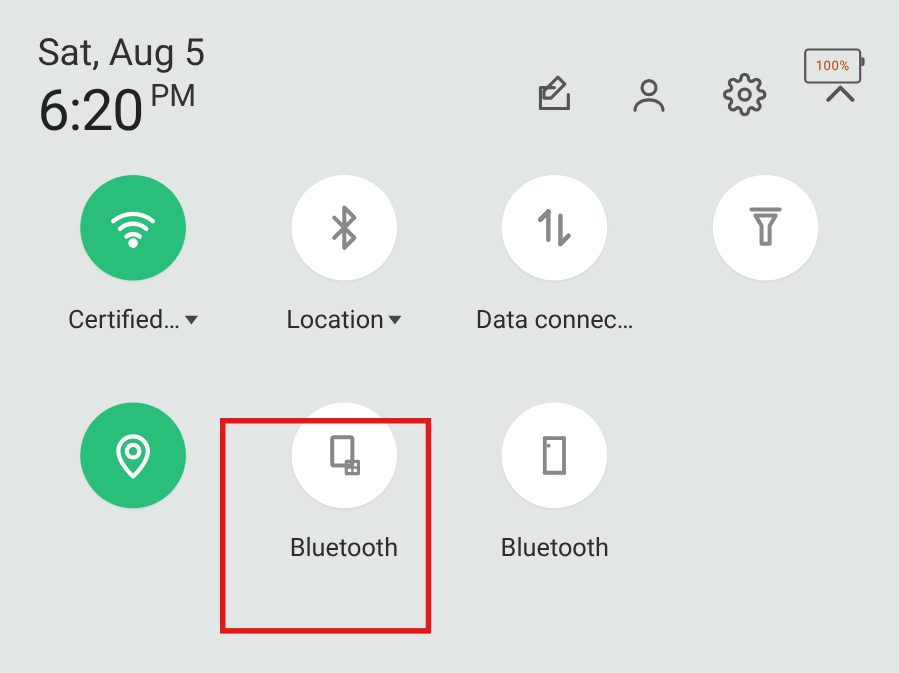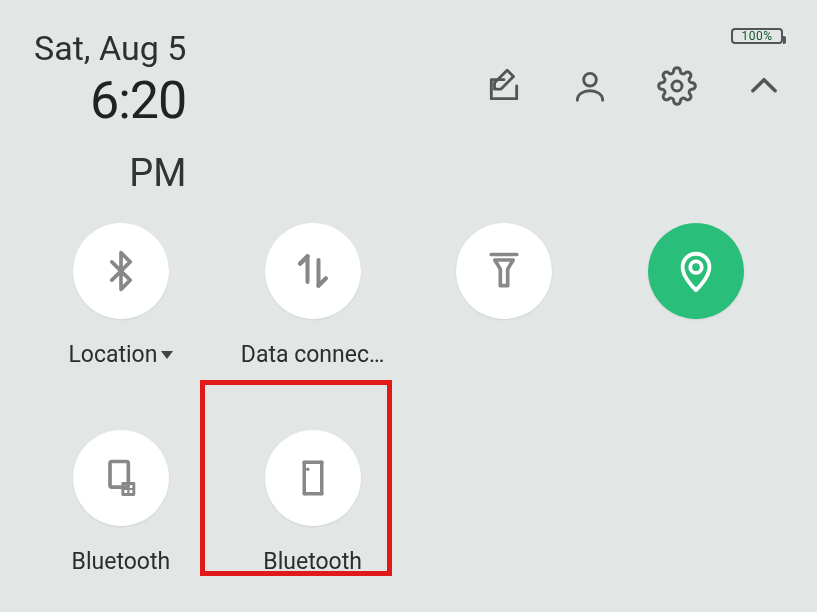--- a/index.html
+++ b/index.html
@@ -12,49 +12,50 @@
     position: relative;
   }
   .header {
     display: flex;
     align-items: flex-start;
     justify-content: space-between;
     margin-bottom: 28px;
   }
   .datetime { display: flex; flex-direction: column; }
   .date { font-size: 34px; font-weight: 400; color: #2f2f2f; margin-bottom: 2px; }
-  .time-row { display: flex; align-items: flex-end; gap: 20px; flex-direction: column; }
+  .time-row { display: flex; align-items: flex-start; gap: 6px; }
   .time { font-size: 52px; font-weight: 400; letter-spacing: -1px; color: #222; }
-  .ampm { font-size: 38px; font-weight: 400; color: #333; }
+  .ampm { font-size: 28px; font-weight: 400; color: #333; }
   .header-icons {
     display: flex;
     align-items: center;
     gap: 48px;
     margin-top: 38px;
   }
   .header-icons svg { display: block; }
   .battery-wrap {
     position: absolute;
     top: 28px;
     right: 34px;
     display: flex;
     align-items: center;
   }
   .battery {
     width: 52px;
-    height: 16px;
+    height: 32px;
     border: 2px solid #555;
     border-radius: 4px;
     position: relative;
     display: flex;
     align-items: center;
     justify-content: center;
     font-size: 12px;
     letter-spacing: 0.5px;
-    color: #14532d;
+    color: #c2410c;
+    margin-top: 16px;
   }
   .battery::after {
     content: "";
     position: absolute;
     right: -5px;
     top: 6px;
     width: 3px;
     height: 8px;
     background: #555;
     border-radius: 0 2px 2px 0;
@@ -149,20 +150,34 @@
     <span>
       <svg width="38" height="38" viewBox="0 0 24 24" fill="none" stroke="#555" stroke-width="2.2" stroke-linecap="round" stroke-linejoin="round">
         <polyline points="5 15 12 8 19 15"></polyline>
       </svg>
     </span>
   </div>
 </div>
 
 <div class="tiles">
 
+  <div class="tile">
+    <div class="circle active">
+      <svg width="48" height="48" viewBox="0 0 24 24" fill="none" stroke="#fff" stroke-width="2" stroke-linecap="round" stroke-linejoin="round">
+        <path d="M3 9a14 14 0 0 1 18 0"></path>
+          <path d="M6 12.5a9 9 0 0 1 12 0"></path>
+          <path d="M9 16a4.5 4.5 0 0 1 6 0"></path>
+          <circle cx="12" cy="19" r="1.2" fill="#fff"></circle>
+      </svg>
+    </div>
+    <div class="tile-label-row">
+      <span class="tile-label">Certified…</span>
+      <span class="caret"></span>
+    </div>
+  </div>
 
   <div class="tile">
     <div class="circle">
       <svg width="44" height="44" viewBox="0 0 24 24" fill="none" stroke="#888" stroke-width="2" stroke-linecap="round" stroke-linejoin="round">
         <path d="M7 7l10 10-5 5V2l5 5L7 17"></path>
       </svg>
     </div>
     <div class="tile-label-row">
       <span class="tile-label">Location</span>
       <span class="caret"></span>

